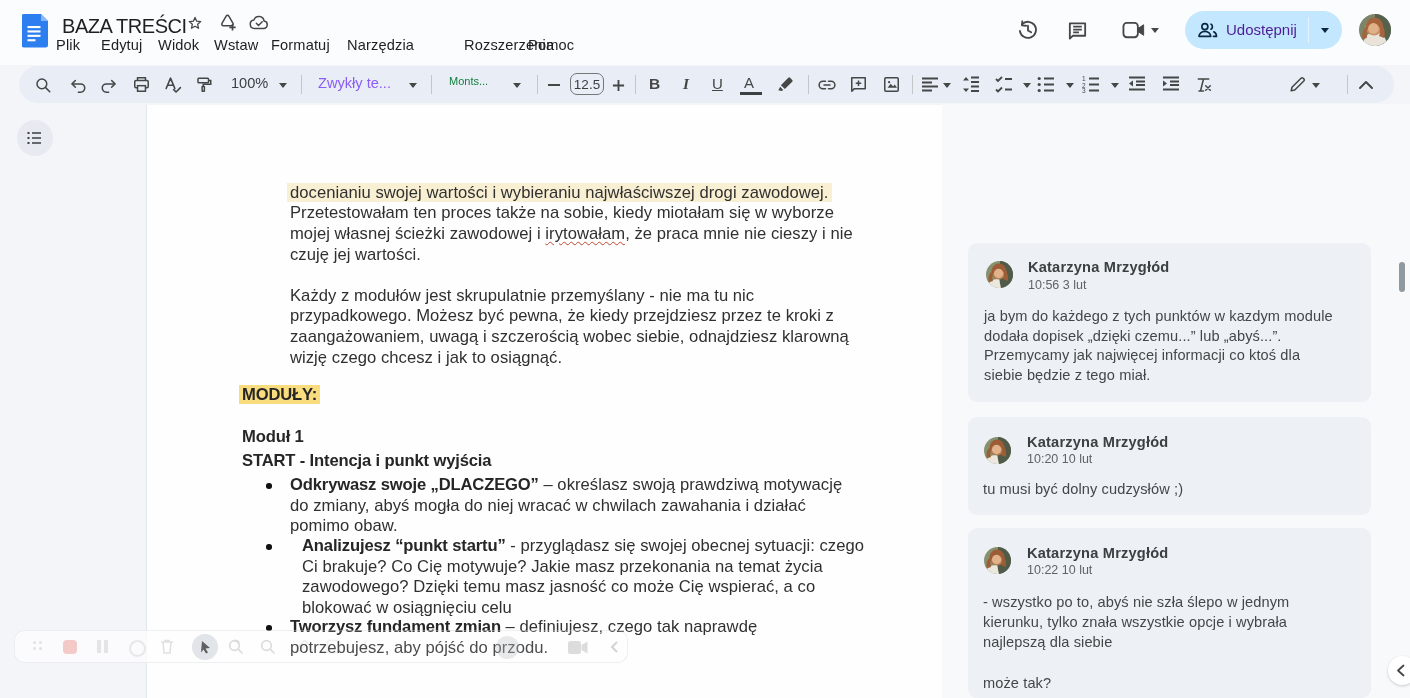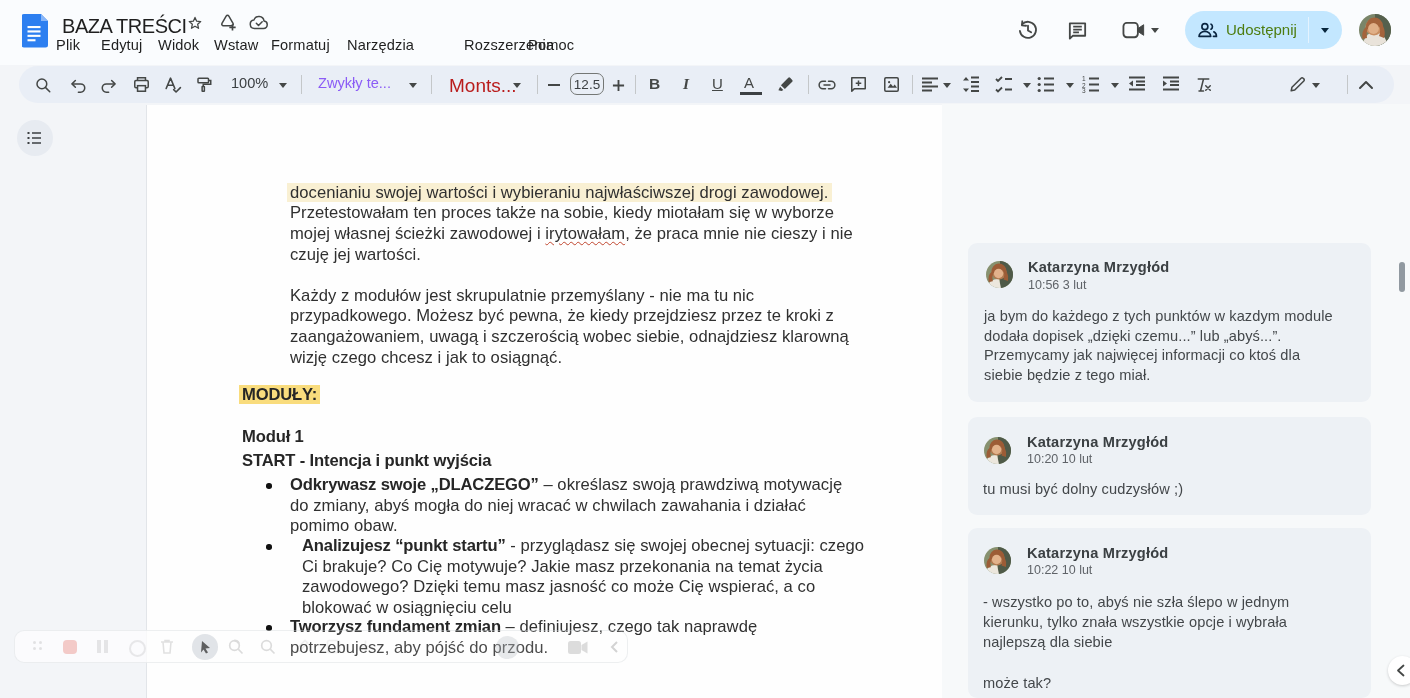--- a/index.html
+++ b/index.html
@@ -83,21 +83,21 @@
         <div class="caret"></div>
       </div>
 
     <div class="abs" style="left:1185px;top:11px;width:157px;height:38px;border-radius:19px;background:#c3e7ff;"></div>
     <div class="abs" style="left:1308px;top:17px;width:1px;height:26px;background:#e4f3ff;"></div>
     <svg class="abs" style="left:1197px;top:21px;" width="21" height="18" viewBox="0 0 24 20" fill="none" stroke="#0a2540" stroke-width="1.9">
       <circle cx="9" cy="6.2" r="3.4"></circle>
       <path d="M2.3 17.3 a6.7 5.8 0 0 1 13.4 0 z" stroke-linejoin="round"></path>
       <path d="M16 3.3 a3.4 3.4 0 0 1 0 5.8 M19.2 12.1 a6.8 5.8 0 0 1 3 5.2 h-3.4" stroke-linecap="round"></path>
     </svg>
-    <div class="abs" style="left:1226px;top:21px;font-size:15px;font-weight:500;color:#4d7c0f;letter-spacing:0px;">Udostępnij</div>
+    <div class="abs" style="left:1226px;top:21px;font-size:15px;font-weight:500;color:#4c1d95;letter-spacing:0px;">Udostępnij</div>
     <div class="abs" style="left:1321px;top:28px;">
         <div class="caret" style="border-top-color:#08263d;"></div>
       </div>
 
     <svg class="abs" style="left:1359px;top:14px;" width="32" height="32" viewBox="0 0 32 32">
       <defs>
           <clipPath id="avc">
             <circle cx="16" cy="16" r="16"></circle>
           </clipPath>
         </defs>
@@ -150,21 +150,21 @@
         <div class="caret"></div>
       </div>
     <div class="tsep" style="left:282px;"></div>
 
     <div class="abs" style="left:299px;top:9px;font-size:14.6px;color:#8b5cf6;">Zwykły te...</div>
     <div class="abs" style="left:390px;top:17px;">
         <div class="caret"></div>
       </div>
     <div class="tsep" style="left:412px;"></div>
 
-    <div class="abs" style="left:430px;top:9px;font-size:19px;color:#b91c1c;">Monts...</div>
+    <div class="abs" style="left:430px;top:9px;font-size:11px;color:#15803d;">Monts...</div>
     <div class="abs" style="left:494px;top:17px;">
         <div class="caret"></div>
       </div>
     <div class="tsep" style="left:518px;"></div>
 
     <div class="abs" style="left:529px;top:18px;width:12px;height:2px;background:#444746;"></div>
     <div class="abs" style="left:551px;top:7px;width:32px;height:20px;border:1px solid #747775;border-radius:7px;font-size:13.5px;color:#3c4043;display:flex;align-items:center;justify-content:center;">12.5</div>
     <svg class="abs" style="left:593px;top:13px;" width="13" height="13" viewBox="0 0 14 14" stroke="#444746" stroke-width="2">
         <path d="M7 1 v12 M1 7 h12"></path>
       </svg>

